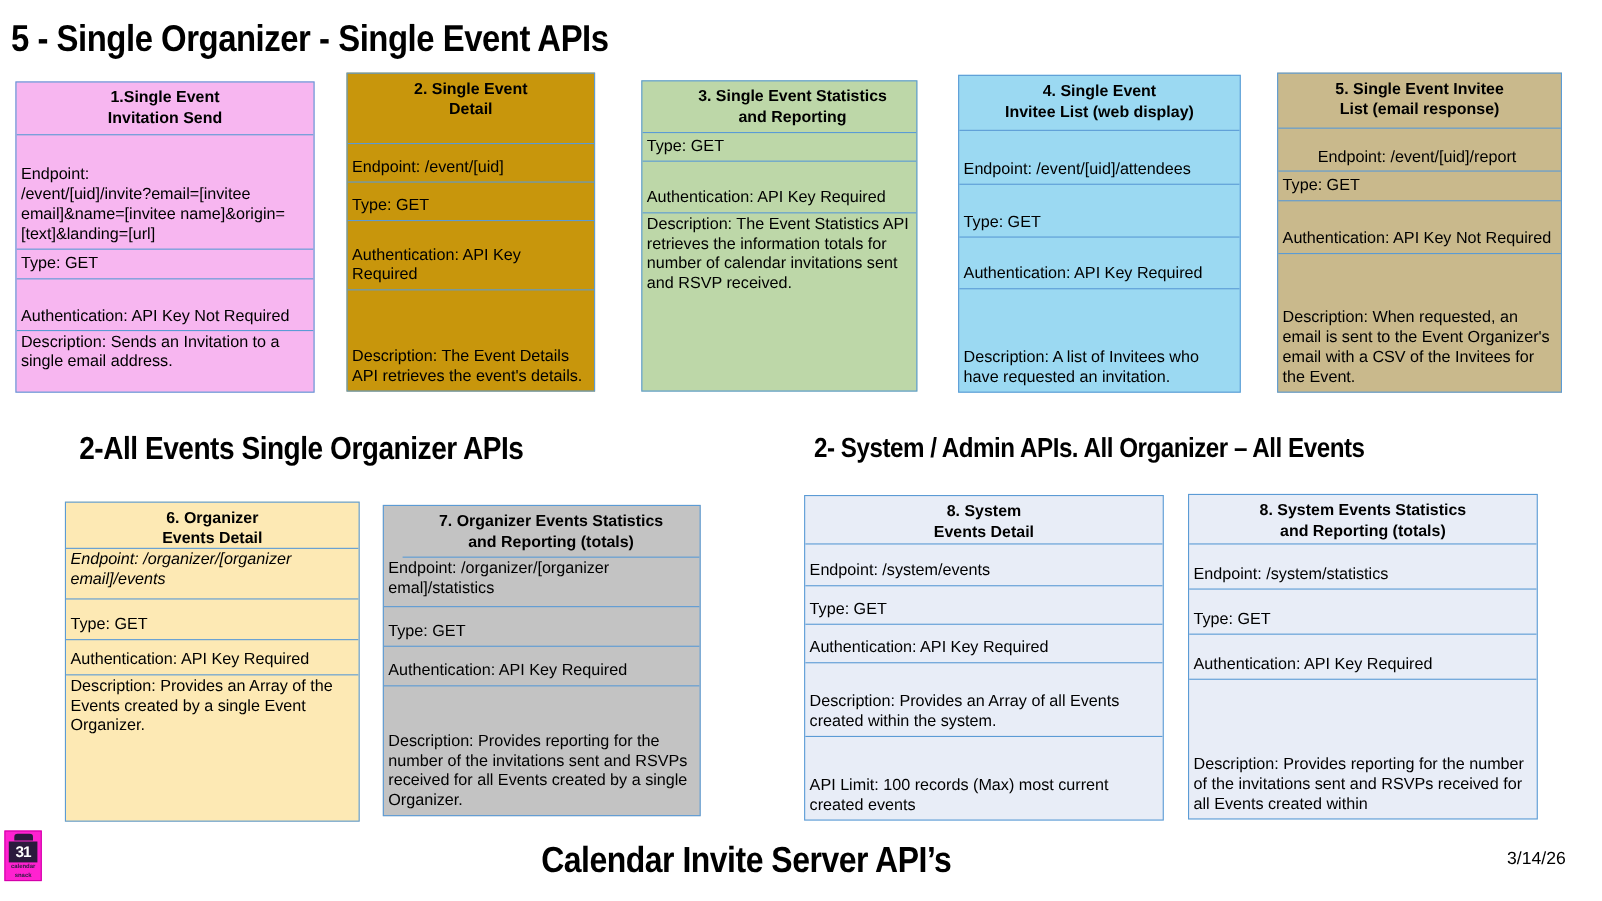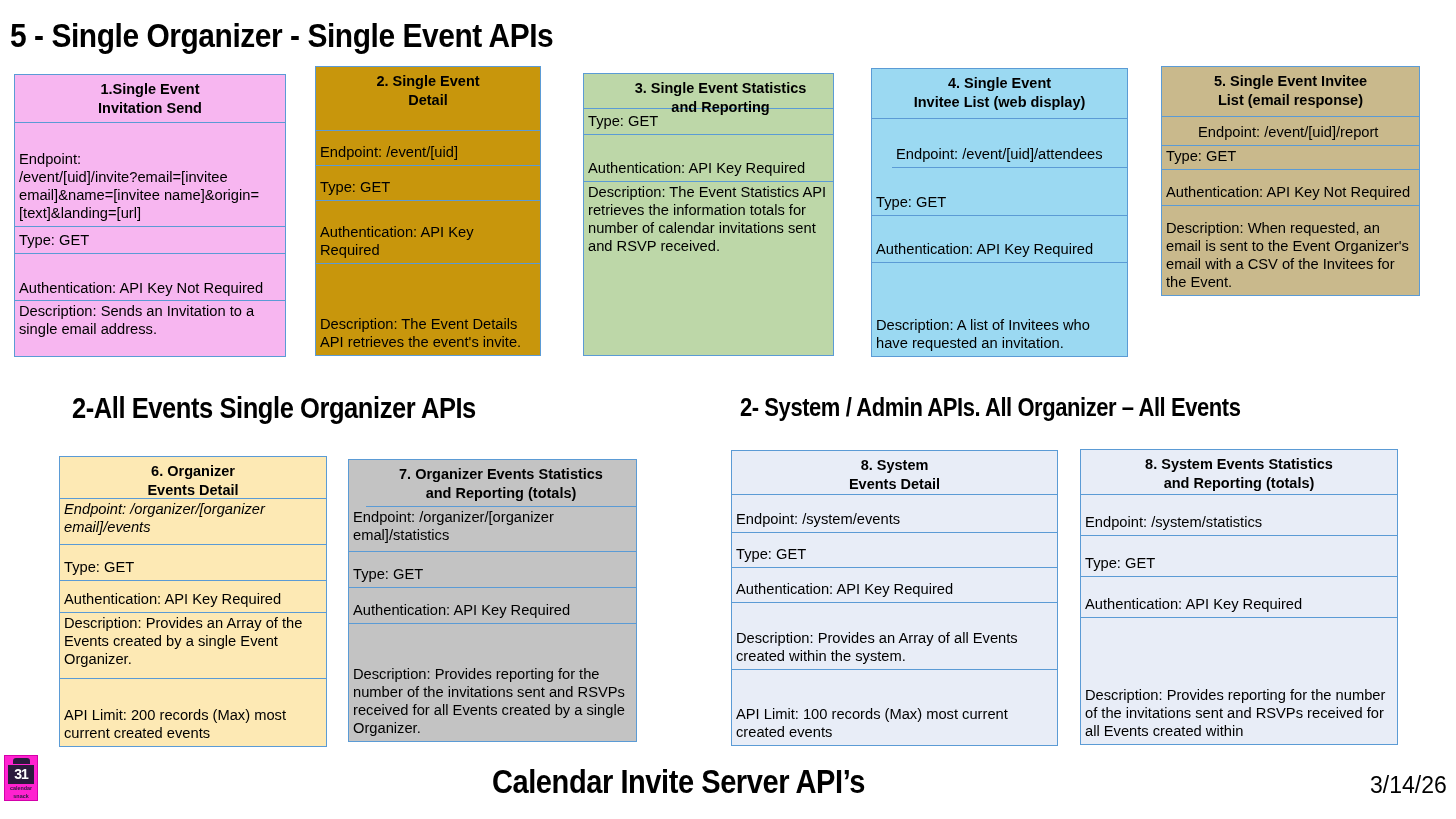--- a/index.html
+++ b/index.html
@@ -43,21 +43,21 @@
   }
   #footer-title {
     left: 492px;
     top: 763px;
     font-size: 33px;
   }
   #footer-date {
     position: absolute;
     left: 1370px;
     top: 772px;
-    font-size: 23px;
+    font-size: 16px;
     font-weight: normal;
     color: #000000;
   }
 
   
   .card {
     position: absolute;
     box-sizing: border-box;
     border: 1px solid #5b9bd5;
     display: flex;
@@ -150,57 +150,56 @@
   <div class="row" style="height:48px;">Authentication: API Key Not Required</div>
   <div class="row" style="height:55px; justify-content:flex-start;">Description: Sends an Invitation to a single email address.</div>
 </div>
 
 <div class="card" style="left:315px; top:66px; width:226px; height:290px; background:#c8960c;">
   <div class="card-head" style="height:64px;">2. Single Event
 Detail</div>
   <div class="row" style="height:35px;">Endpoint: /event/[uid]</div>
   <div class="row" style="height:35px;">Type: GET</div>
   <div class="row" style="height:63px;">Authentication: API Key Required</div>
-  <div class="row" style="height:91px; justify-content:flex-end;">Description: The Event Details API retrieves the event's invite.</div>
+  <div class="row" style="height:91px; justify-content:flex-end;">Description: The Event Details API retrieves the event's details.</div>
 </div>
 
 <div class="card" style="left:583px; top:73px; width:251px; height:283px; background:#bdd7a8;">
-  <div class="card-head" style="height:35px;padding-left:28px;">3. Single Event Statistics
+  <div class="card-head" style="height:47px;padding-left:28px;">3. Single Event Statistics
 and Reporting</div>
   <div class="row" style="height:26px;">Type: GET</div>
   <div class="row" style="height:47px;">Authentication: API Key Required</div>
   <div class="row" style="height:128px; justify-content:flex-start;">Description: The Event Statistics API retrieves the information totals for number of calendar invitations sent and RSVP received.</div>
 </div>
 
 <div class="card" style="left:871px; top:68px; width:257px; height:289px; background:#9bd9f2;">
   <div class="card-head" style="height:50px;">4. Single Event
 Invitee List (web display)</div>
-  <div class="row" style="height:50px;margin-left:20px;">Endpoint: /event/[uid]/attendees</div>
+  <div class="row" style="height:50px;">Endpoint: /event/[uid]/attendees</div>
   <div class="row" style="height:48px;">Type: GET</div>
   <div class="row" style="height:47px;">Authentication: API Key Required</div>
   <div class="row" style="height:94px; justify-content:flex-end;">Description: A list of Invitees who have requested an invitation.</div>
 </div>
 
-<div class="card" style="left:1161px; top:66px; width:259px; height:230px; background:#c9b98c;">
+<div class="card" style="left:1161px; top:66px; width:259px; height:291px; background:#c9b98c;">
   <div class="card-head" style="height:50px;">5. Single Event Invitee
 List (email response)</div>
   <div class="row" style="height:40px;padding-left:36px;">Endpoint: /event/[uid]/report</div>
   <div class="row" style="height:27px;">Type: GET</div>
   <div class="row" style="height:48px;">Authentication: API Key Not Required</div>
   <div class="row" style="height:126px; justify-content:flex-end;">Description: When requested, an email is sent to the Event Organizer's email with a CSV of the Invitees for the Event.</div>
 </div>
 
 <div class="card" style="left:59px; top:456px; width:268px; height:291px; background:#fde9b4;">
   <div class="card-head" style="height:42px;">6. Organizer
 Events Detail</div>
   <div class="row" style="height:46px; justify-content:flex-start;font-style:italic;">Endpoint: /organizer/[organizer email]/events</div>
   <div class="row" style="height:37px;">Type: GET</div>
   <div class="row" style="height:32px;">Authentication: API Key Required</div>
   <div class="row" style="height:66px; justify-content:flex-start;">Description: Provides an Array of the Events created by a single Event Organizer.</div>
-  <div class="row" style="height:68px; justify-content:flex-end;">API Limit: 200 records (Max) most current created events</div>
 </div>
 
 <div class="card" style="left:348px; top:459px; width:289px; height:283px; background:#c3c3c3;">
   <div class="card-head" style="height:47px;margin-left:17px;">7. Organizer Events Statistics
 and Reporting (totals)</div>
   <div class="row" style="height:45px; justify-content:flex-start;">Endpoint: /organizer/[organizer emal]/statistics</div>
   <div class="row" style="height:37px;">Type: GET</div>
   <div class="row" style="height:36px;">Authentication: API Key Required</div>
   <div class="row" style="height:118px; justify-content:flex-end;">Description: Provides reporting for the number of the invitations sent and RSVPs received for all Events created by a single Organizer.</div>
 </div>

